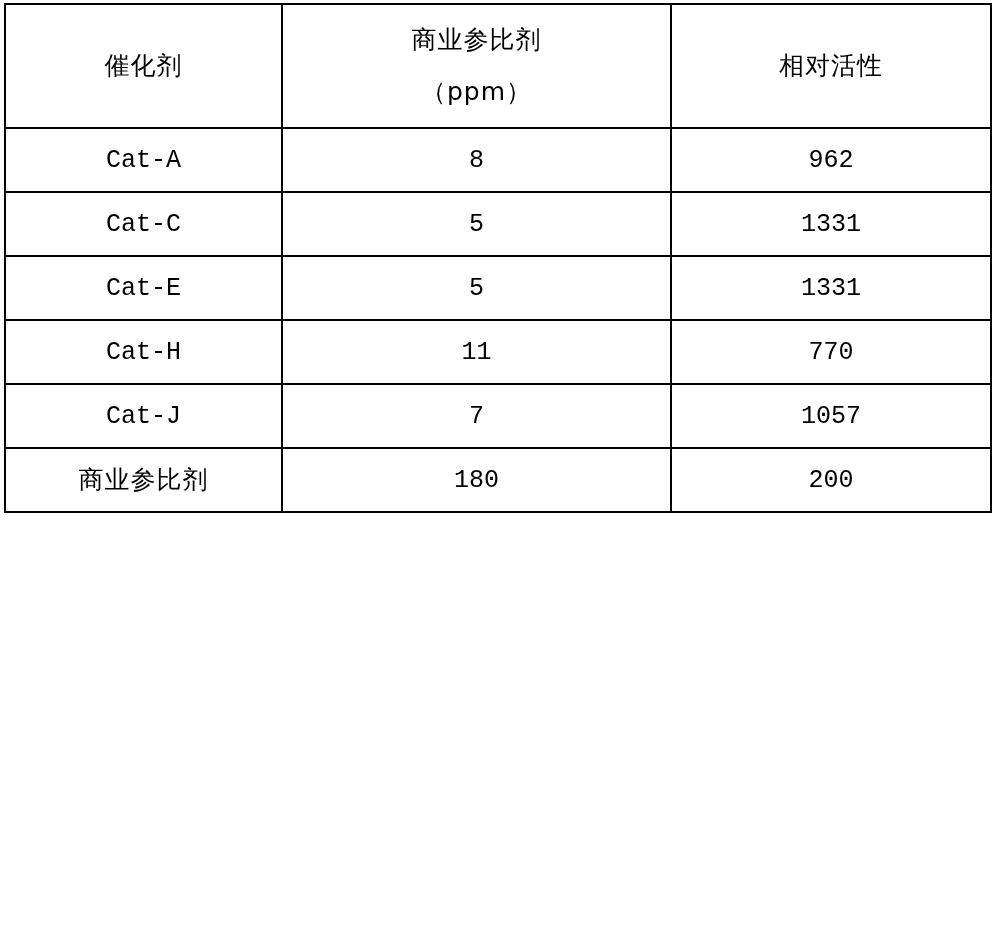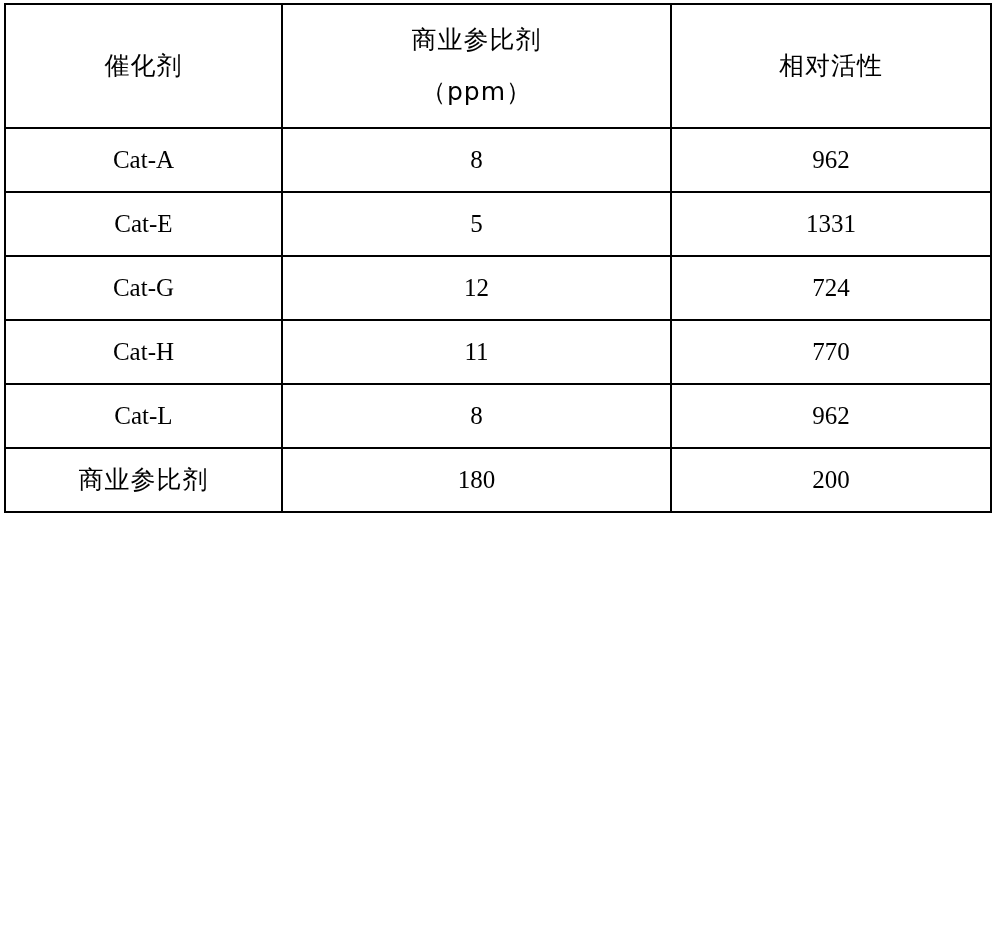--- a/index.html
+++ b/index.html
@@ -52,21 +52,21 @@
   }
   tbody td {
     height: 62px;
   }
   .cjk {
     font-family: "DejaVu Sans", "Liberation Sans", sans-serif;
     font-size: 25px;
     letter-spacing: 1px;
   }
   .latin {
-    font-family: Liberation Serif, serif;
+    font-family: Liberation Mono, monospace;
     font-size: 25px;
   }
 </style>
 </head>
 <body>
 
 <div class="page">
   <table class="data-table">
     <colgroup>
       <col class="c1">
@@ -87,38 +87,38 @@
         </td>
       </tr>
     </thead>
     <tbody>
       <tr>
         <td><span class="latin">Cat-A</span></td>
         <td><span class="latin">8</span></td>
         <td><span class="latin">962</span></td>
       </tr>
       <tr>
-        <td><span class="latin">Cat-E</span></td>
+        <td><span class="latin">Cat-C</span></td>
         <td><span class="latin">5</span></td>
         <td><span class="latin">1331</span></td>
       </tr>
       <tr>
-        <td><span class="latin">Cat-G</span></td>
-        <td><span class="latin">12</span></td>
-        <td><span class="latin">724</span></td>
+        <td><span class="latin">Cat-E</span></td>
+        <td><span class="latin">5</span></td>
+        <td><span class="latin">1331</span></td>
       </tr>
       <tr>
         <td><span class="latin">Cat-H</span></td>
         <td><span class="latin">11</span></td>
         <td><span class="latin">770</span></td>
       </tr>
       <tr>
-        <td><span class="latin">Cat-L</span></td>
-        <td><span class="latin">8</span></td>
-        <td><span class="latin">962</span></td>
+        <td><span class="latin">Cat-J</span></td>
+        <td><span class="latin">7</span></td>
+        <td><span class="latin">1057</span></td>
       </tr>
       <tr>
         <td><span class="cjk">商业参比剂</span></td>
         <td><span class="latin">180</span></td>
         <td><span class="latin">200</span></td>
       </tr>
     </tbody>
   </table>
 </div>
 

